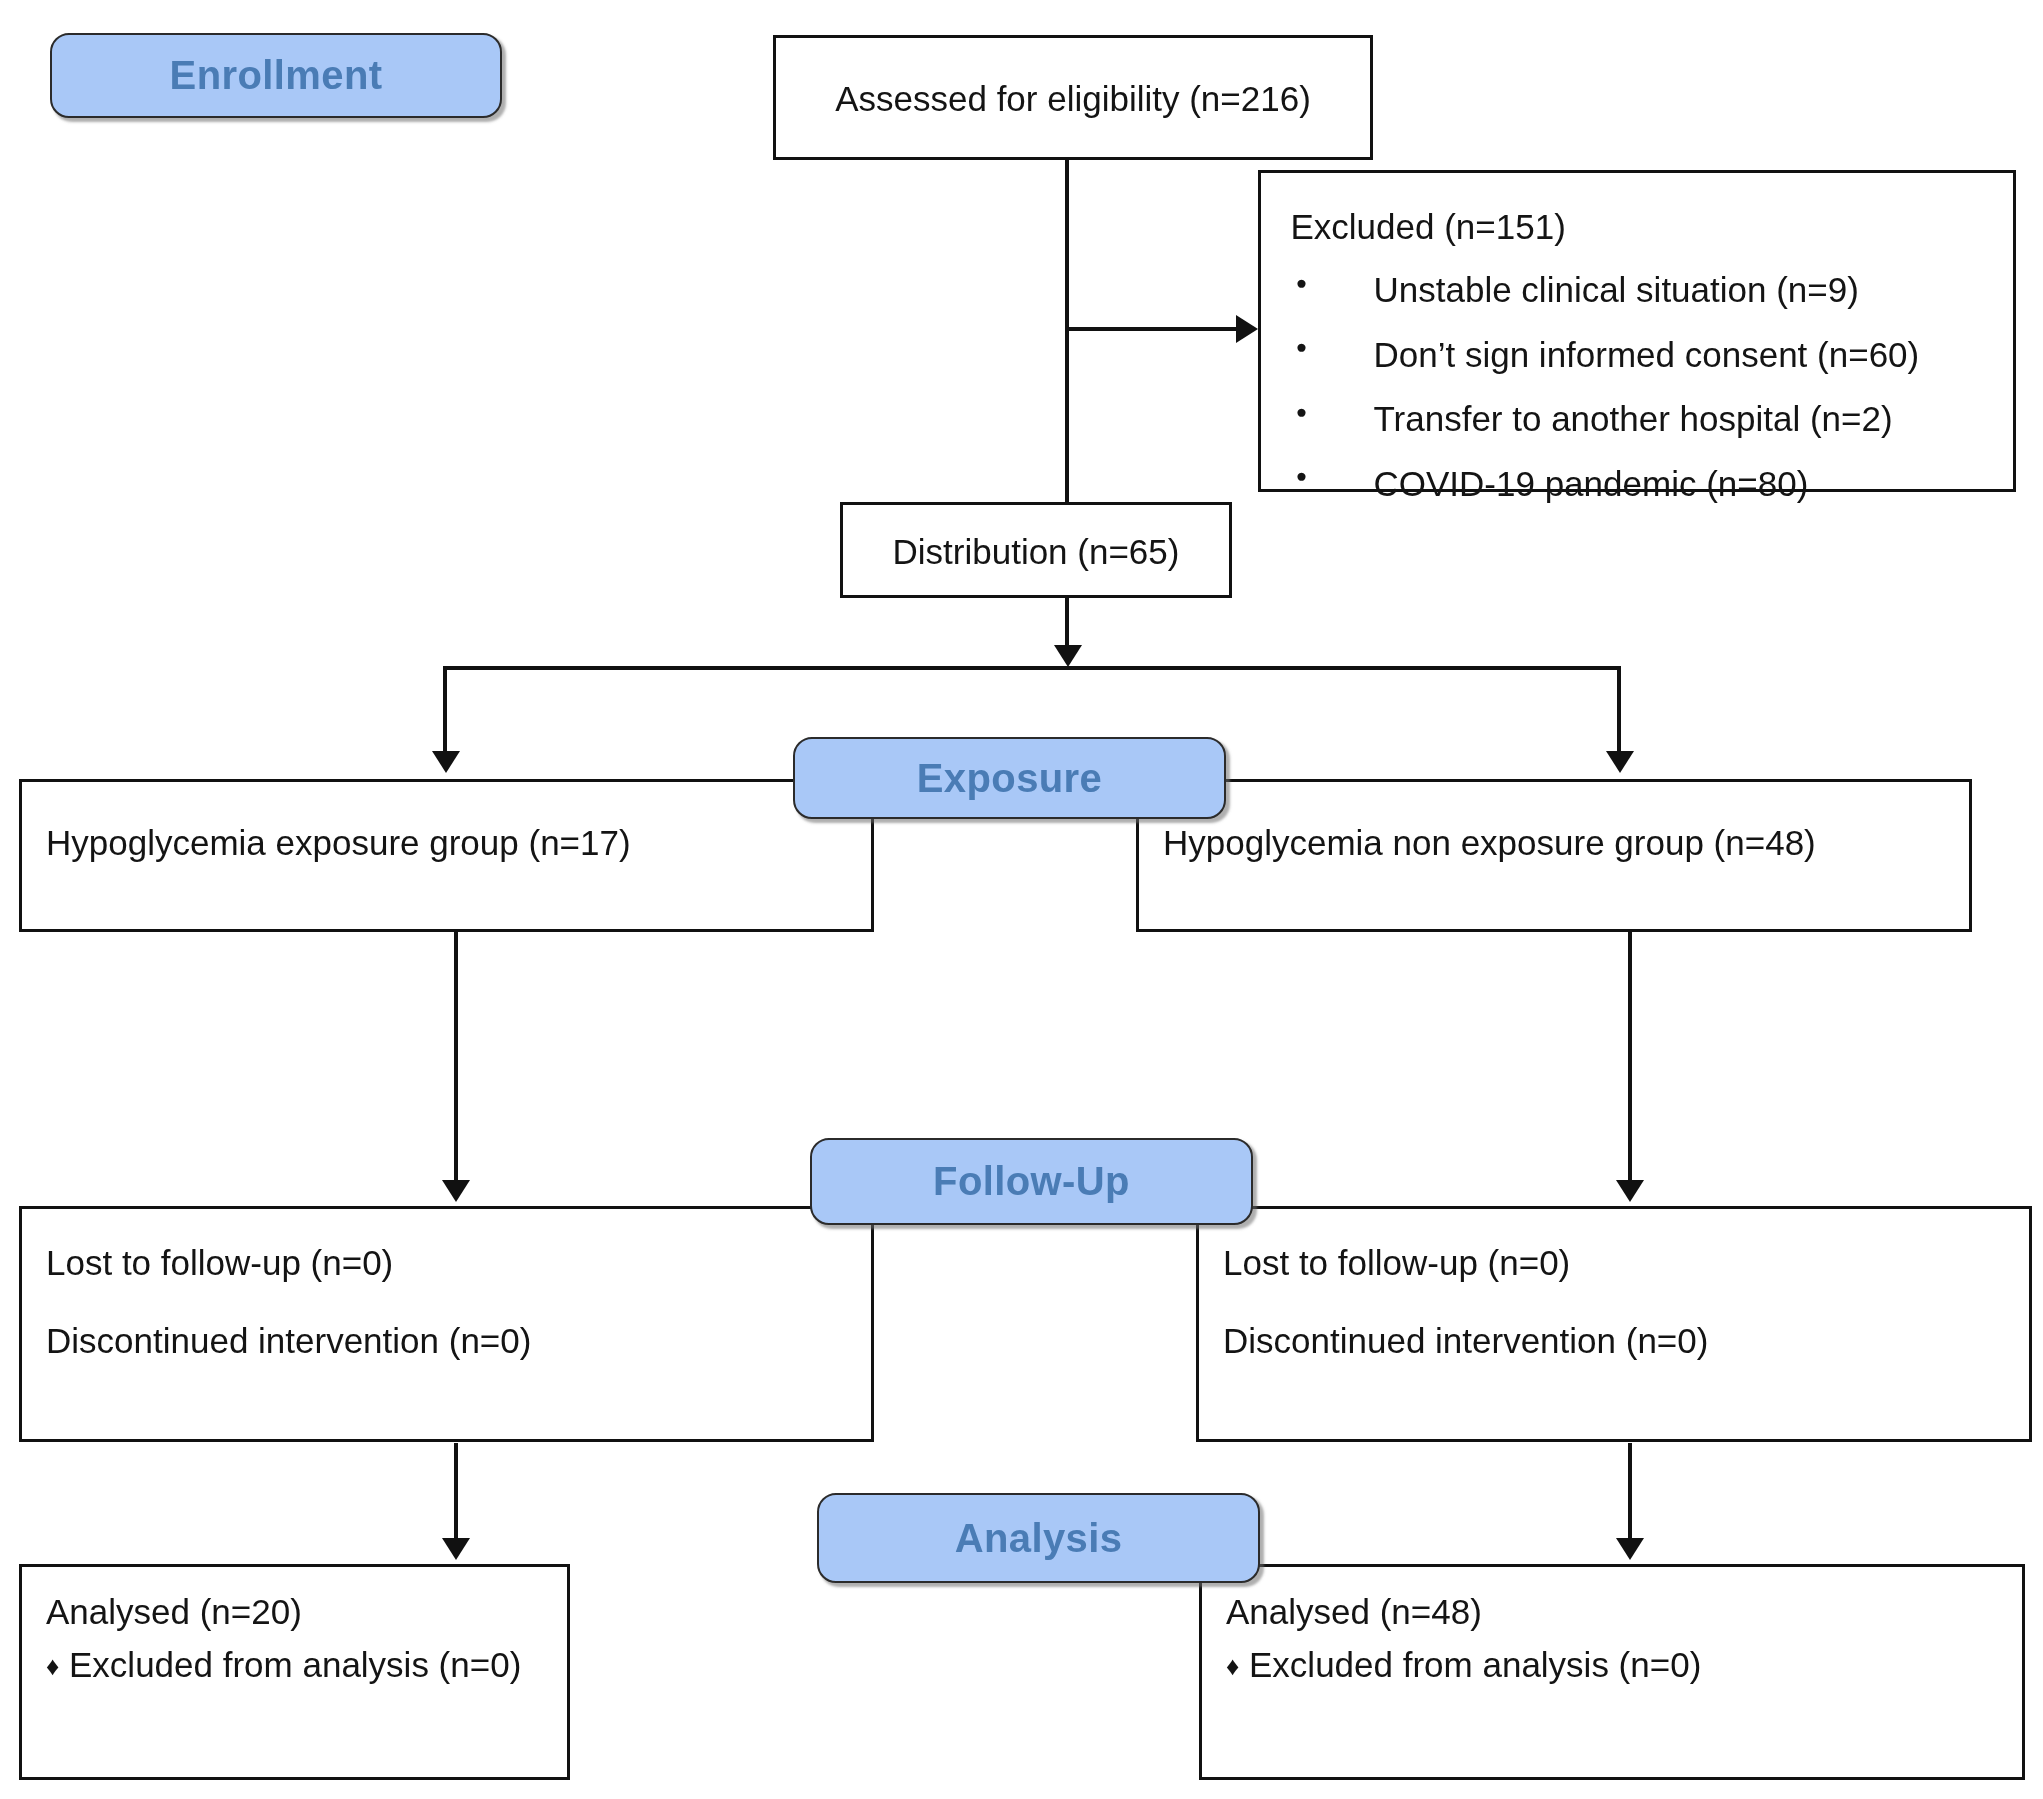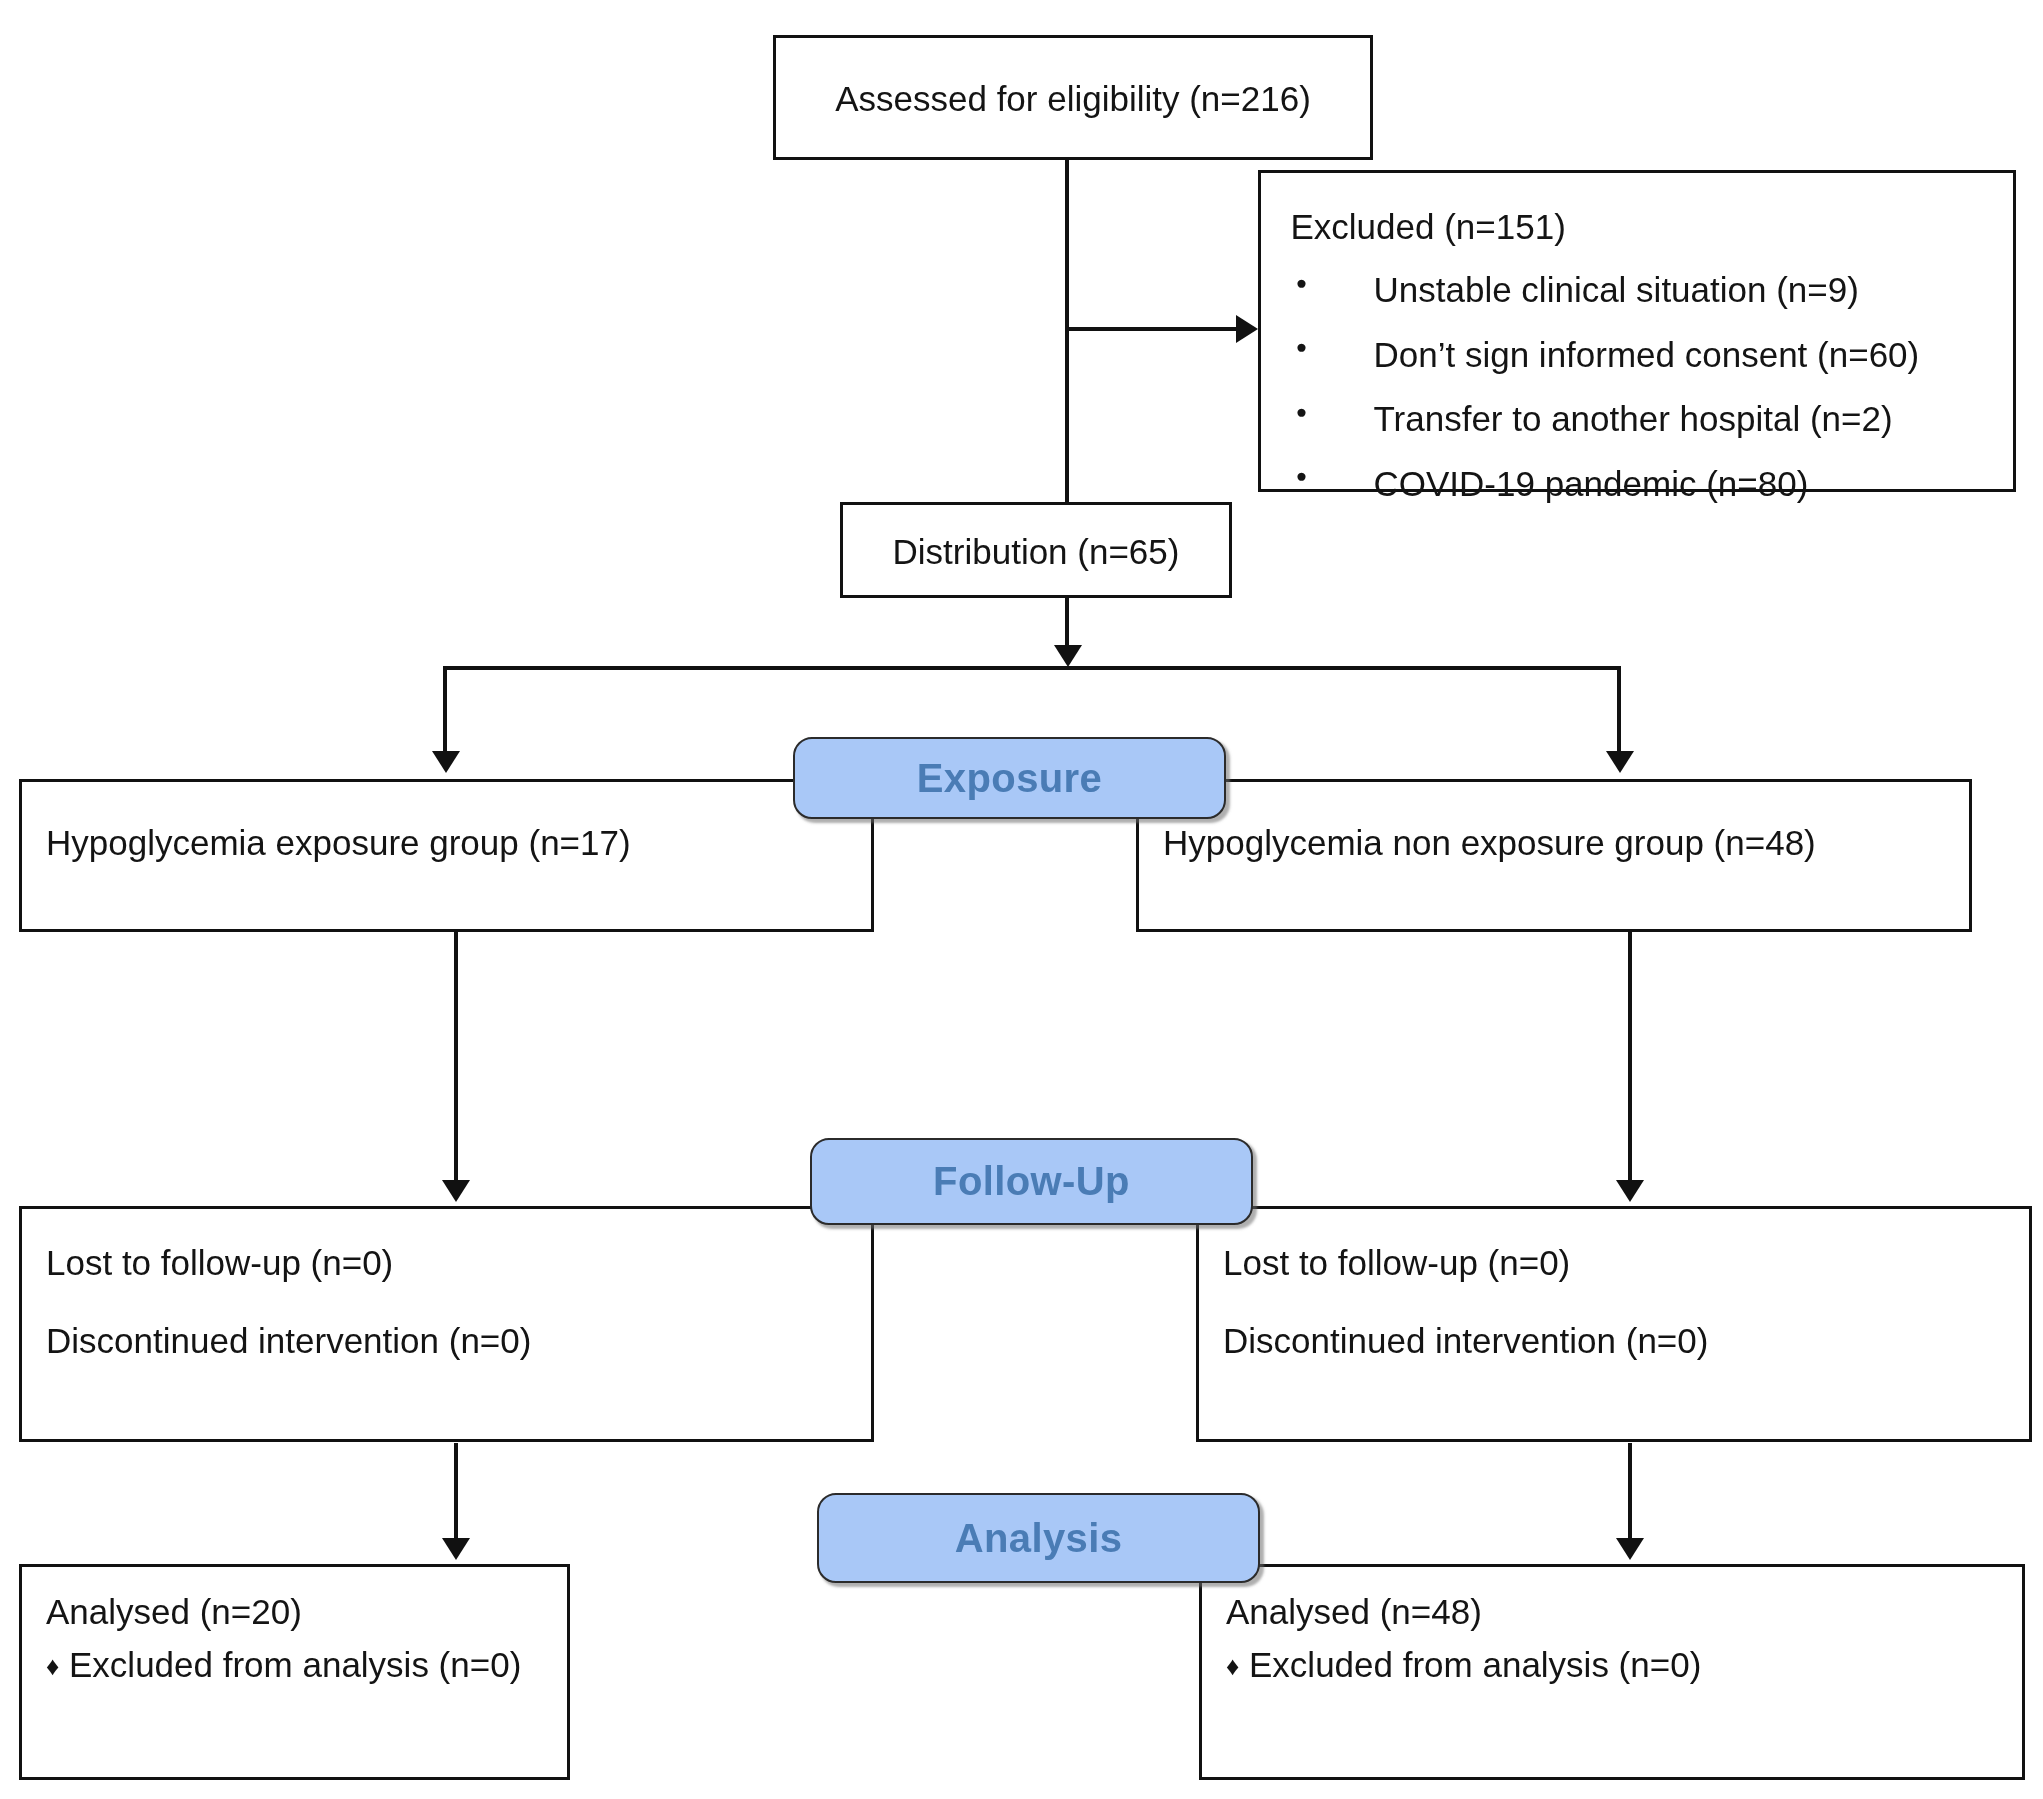--- a/index.html
+++ b/index.html
@@ -120,20 +120,23 @@
   .diamond-line .dmark {
     font-size: 26px;
     vertical-align: 1.7px;
   }
 </style>
 </head>
 <body>
 
 <div id="canvas">
 
+  <div class="badge" style="left:50px; top:33px; width:452px; height:85px;">
+    <span>Enrollment</span>
+  </div>
 
   <div class="fbox center" style="left:773px; top:35px; width:600px; height:125px;">
     <div class="btext" style="top:40px;">Assessed for eligibility (n=216)</div>
   </div>
 
   <div class="vline" style="left:1065px; top:160px; height:344px;"></div>
 
   <div class="hline" style="left:1067px; top:327px; width:172px;"></div>
   <div class="arrow-right" style="left:1236px; top:315px;"></div>
 

